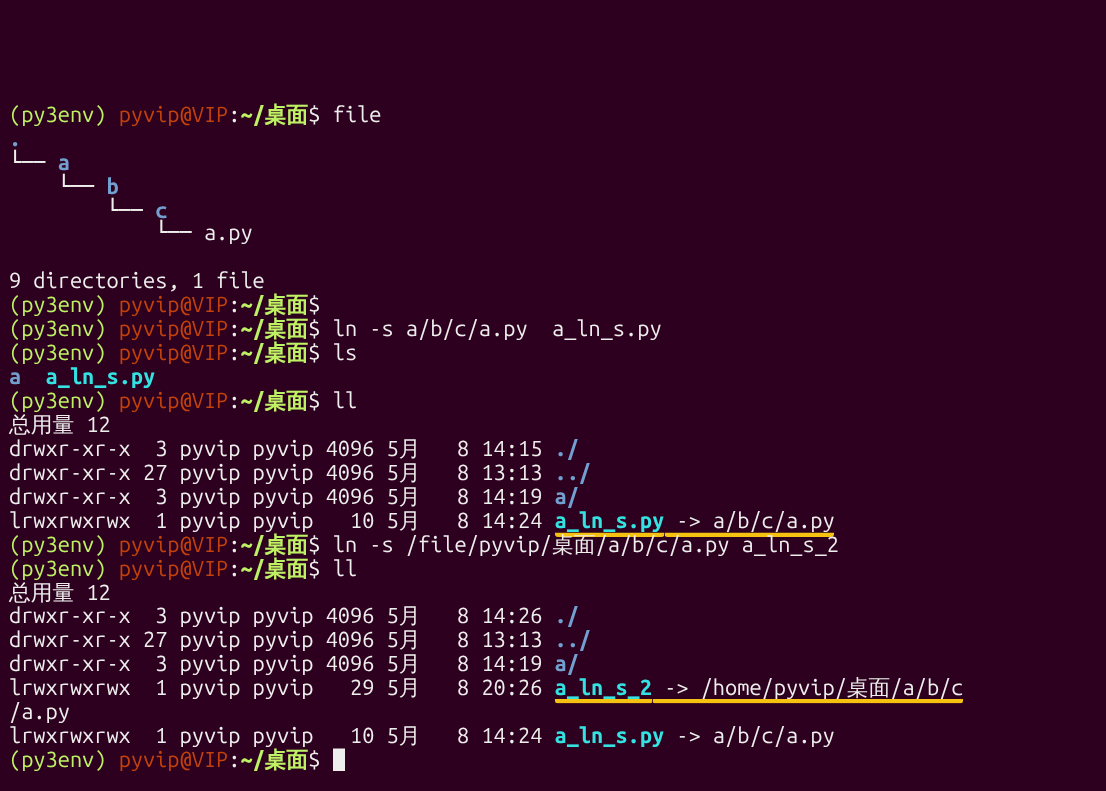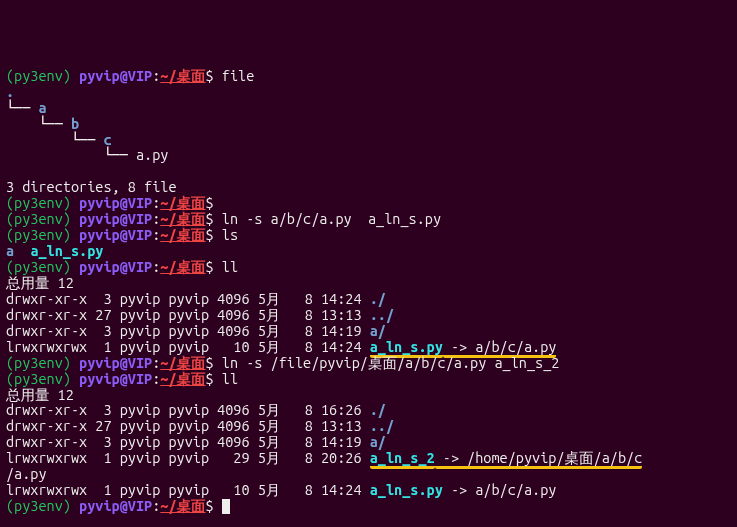--- a/index.html
+++ b/index.html
@@ -11,23 +11,23 @@
     line-height: 1.1;
     color: #eeeeec;
     white-space: pre;
     width: 737px;
     height: 527px;
     overflow: hidden;
   }
   .term {
     padding: 4px 6px;
   }
-  .env { color: #22c55e; }
-  .user { color: #8b5cf6; font-weight: bold; }
-  .path { color: #ef4444; font-weight: bold; text-decoration: underline; }
+  .env { color: #bef264; }
+  .user { color: #c2410c; font-weight: normal; }
+  .path { color: #bef264; font-weight: bold; }
   .white { color: #eeeeec; }
   .blue { color: #729fcf; font-weight: bold; }
   .cyan { color: #34e2e2; font-weight: bold; }
   .underline-yellow { 
     border-bottom: 3px solid #f5c211;
     border-radius: 2px;
   }
   .prompt-dollar { color: #eeeeec; }
   .cursor {
     display: inline-block;
@@ -42,35 +42,35 @@
 
 
 
 <div class="term"><span><span class="env">(py3env) </span><span class="user">pyvip@VIP</span><span class="white">:</span><span class="path">~/桌面</span><span class="prompt-dollar">$</span></span><span class="white"> file</span>
 <span class="blue">.</span>
 <span class="white">└── </span><span class="blue">a</span>
 <span class="white">    └── </span><span class="blue">b</span>
 <span class="white">        └── </span><span class="blue">c</span>
 <span class="white">            └── a.py</span>
 
-<span class="white">3 directories, 8 file</span>
+<span class="white">9 directories, 1 file</span>
 <span><span class="env">(py3env) </span><span class="user">pyvip@VIP</span><span class="white">:</span><span class="path">~/桌面</span><span class="prompt-dollar">$</span></span><span class="white"></span>
 <span><span class="env">(py3env) </span><span class="user">pyvip@VIP</span><span class="white">:</span><span class="path">~/桌面</span><span class="prompt-dollar">$</span></span><span class="white"> ln -s a/b/c/a.py  a_ln_s.py</span>
 <span><span class="env">(py3env) </span><span class="user">pyvip@VIP</span><span class="white">:</span><span class="path">~/桌面</span><span class="prompt-dollar">$</span></span><span class="white"> ls</span>
 <span class="blue">a</span><span>  </span><span class="cyan">a_ln_s.py</span>
 <span><span class="env">(py3env) </span><span class="user">pyvip@VIP</span><span class="white">:</span><span class="path">~/桌面</span><span class="prompt-dollar">$</span></span><span class="white"> ll</span>
 <span class="white">总用量 12</span>
-<span class="white">drwxr-xr-x  3 pyvip pyvip 4096 5月   8 14:24 </span><span class="blue">./</span>
+<span class="white">drwxr-xr-x  3 pyvip pyvip 4096 5月   8 14:15 </span><span class="blue">./</span>
 <span class="white">drwxr-xr-x 27 pyvip pyvip 4096 5月   8 13:13 </span><span class="blue">../</span>
 <span class="white">drwxr-xr-x  3 pyvip pyvip 4096 5月   8 14:19 </span><span class="blue">a/</span>
 <span class="white">lrwxrwxrwx  1 pyvip pyvip   10 5月   8 14:24 </span><span class="cyan underline-yellow">a_ln_s.py</span><span class="white underline-yellow"> -&gt; a/b/c/a.py</span>
 <span><span class="env">(py3env) </span><span class="user">pyvip@VIP</span><span class="white">:</span><span class="path">~/桌面</span><span class="prompt-dollar">$</span></span><span class="white"> ln -s /file/pyvip/桌面/a/b/c/a.py a_ln_s_2</span>
 <span><span class="env">(py3env) </span><span class="user">pyvip@VIP</span><span class="white">:</span><span class="path">~/桌面</span><span class="prompt-dollar">$</span></span><span class="white"> ll</span>
 <span class="white">总用量 12</span>
-<span class="white">drwxr-xr-x  3 pyvip pyvip 4096 5月   8 16:26 </span><span class="blue">./</span>
+<span class="white">drwxr-xr-x  3 pyvip pyvip 4096 5月   8 14:26 </span><span class="blue">./</span>
 <span class="white">drwxr-xr-x 27 pyvip pyvip 4096 5月   8 13:13 </span><span class="blue">../</span>
 <span class="white">drwxr-xr-x  3 pyvip pyvip 4096 5月   8 14:19 </span><span class="blue">a/</span>
 <span class="white">lrwxrwxrwx  1 pyvip pyvip   29 5月   8 20:26 </span><span class="cyan underline-yellow">a_ln_s_2</span><span class="white underline-yellow"> -&gt; /home/pyvip/桌面/a/b/c</span>
 <span class="white">/a.py</span>
 <span class="white">lrwxrwxrwx  1 pyvip pyvip   10 5月   8 14:24 </span><span class="cyan">a_ln_s.py</span><span class="white"> -&gt; a/b/c/a.py</span>
 <span><span class="env">(py3env) </span><span class="user">pyvip@VIP</span><span class="white">:</span><span class="path">~/桌面</span><span class="prompt-dollar">$</span></span><span> </span><span class="cursor"></span></div>
 
 
 
 

